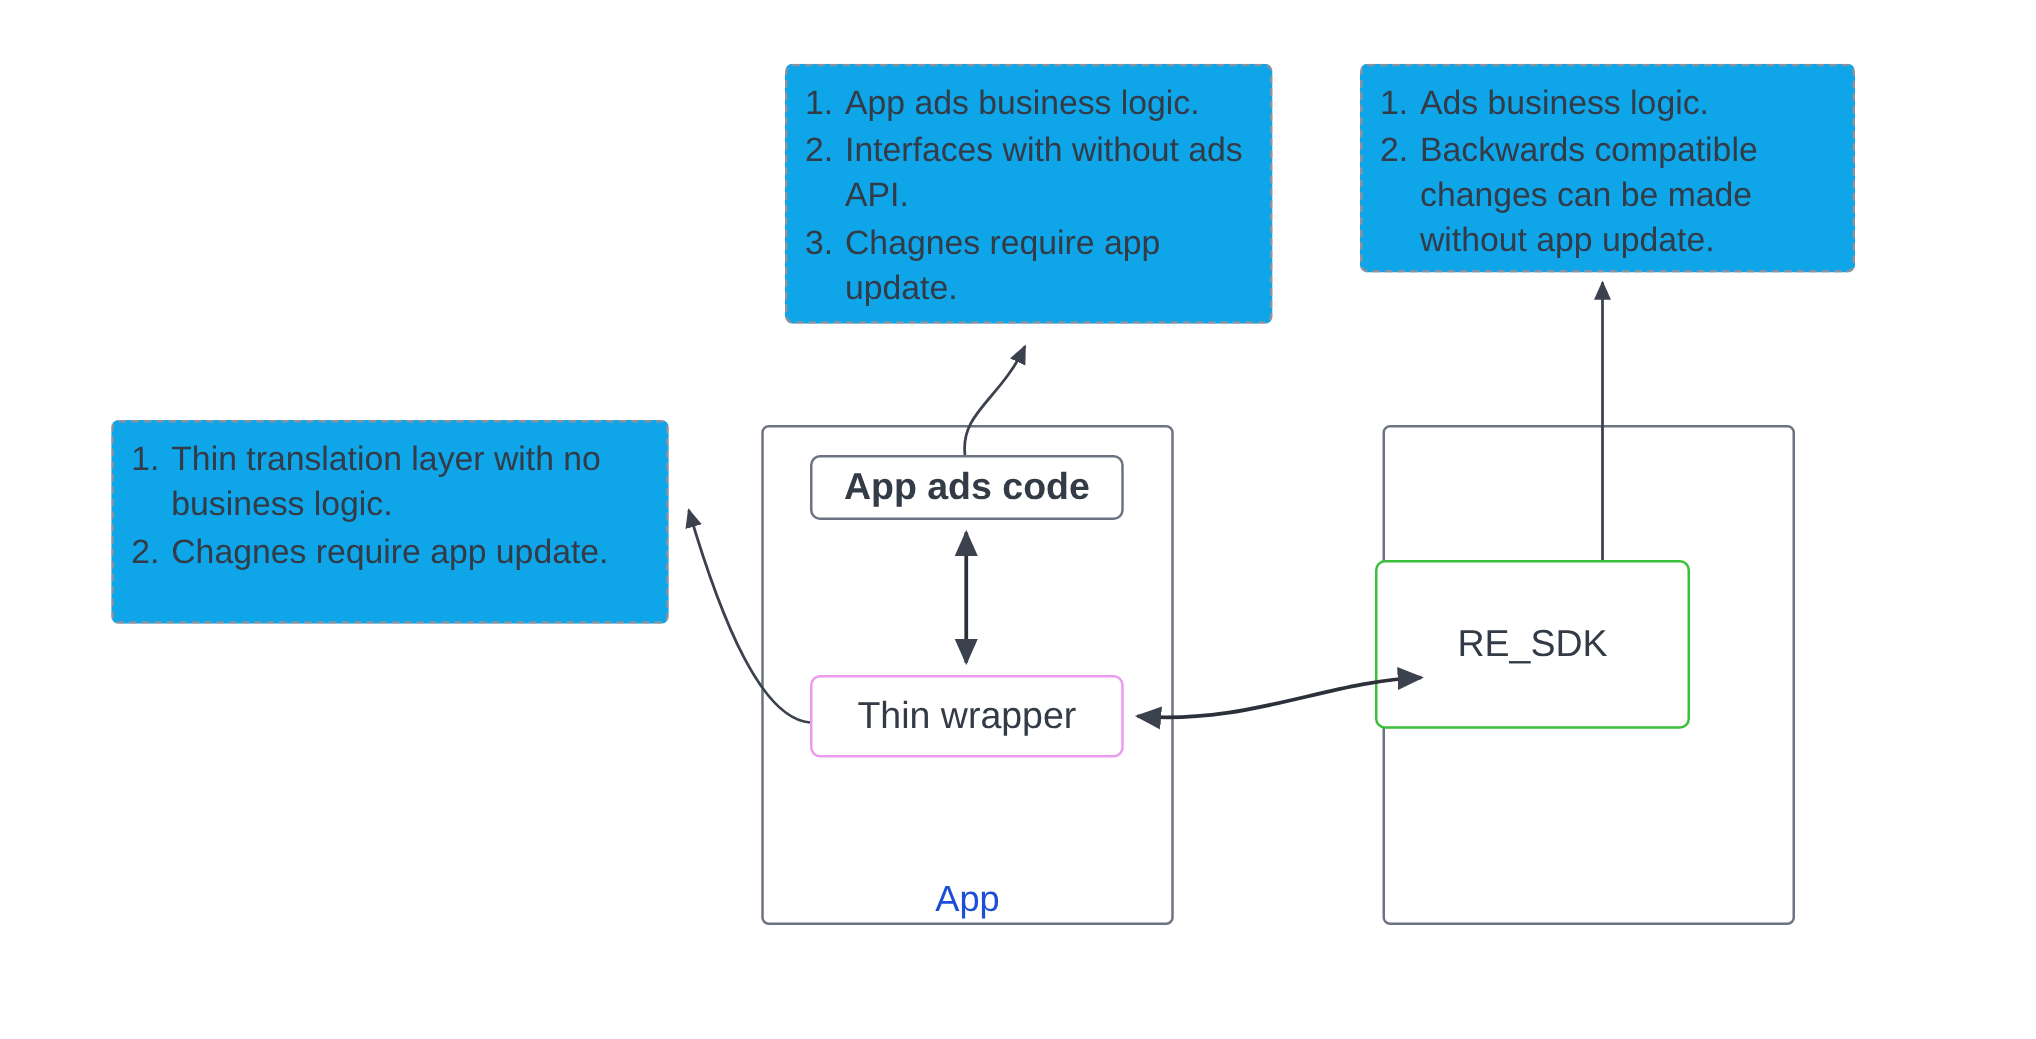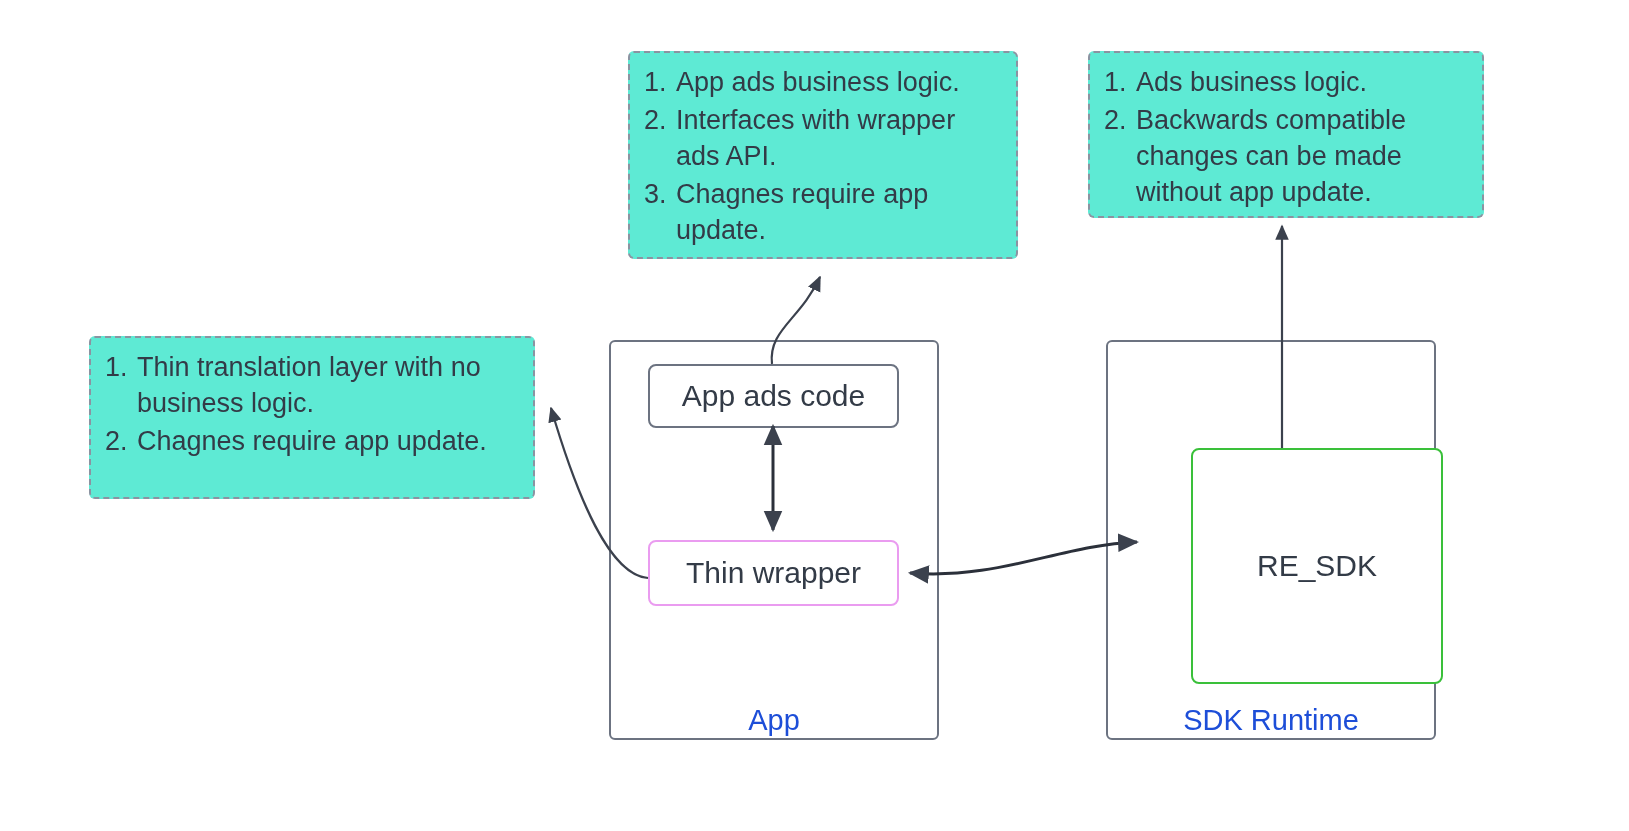--- a/index.html
+++ b/index.html
@@ -66,21 +66,21 @@
   }
   .node-re-sdk {
     border: 2.5px solid #3ac03a;
   }
   
   .callout {
     position: absolute;
     box-sizing: border-box;
     border: 2px dashed #8b93a1;
     border-radius: 6px;
-    background: #5eead4;
+    background: #0ea5e9;
     padding: 12px 14px 10px 14px;
   }
   .callout ol {
     margin: 0;
     padding: 0;
     list-style: none;
     counter-reset: calloutitem;
   }
   .callout li {
     position: relative;
@@ -106,38 +106,37 @@
 <body>
 
 <div id="diagram-root">
 
   <div class="container-box" style="left:609px; top:340px; width:330px; height:400px;">
   </div>
   <div class="container-label" style="left:609px; top:705px; width:330px;">App</div>
 
   <div class="container-box" style="left:1106px; top:340px; width:330px; height:400px;">
   </div>
-  <div class="container-label" style="left:1106px; top:705px; width:330px;">SDK Runtime</div>
 
-  <div class="node node-app-ads-code" style="left:648px; top:364px; width:251px; height:64px;">
+  <div class="node node-app-ads-code" style="left:648px; top:364px; width:251px; height:52px;font-weight:bold;">
     <span>App ads code</span>
   </div>
 
   <div class="node node-thin-wrapper" style="left:648px; top:540px; width:251px; height:66px;text-align:right;">
     <span>Thin wrapper</span>
   </div>
 
-  <div class="node node-re-sdk" style="left:1191px; top:448px; width:252px; height:236px;">
+  <div class="node node-re-sdk" style="left:1100px; top:448px; width:252px; height:135px;">
     <span>RE_SDK</span>
   </div>
 
   <div class="callout" style="left:628px; top:51px; width:390px; height:208px;">
     <ol>
       <li>App ads business logic.</li>
-      <li>Interfaces with wrapper ads API.</li>
+      <li>Interfaces with without ads API.</li>
       <li>Chagnes require app update.</li>
     </ol>
   </div>
 
   <div class="callout" style="left:1088px; top:51px; width:396px; height:167px;">
     <ol>
       <li>Ads business logic.</li>
       <li>Backwards compatible changes can be made without app update.</li>
     </ol>
   </div>

